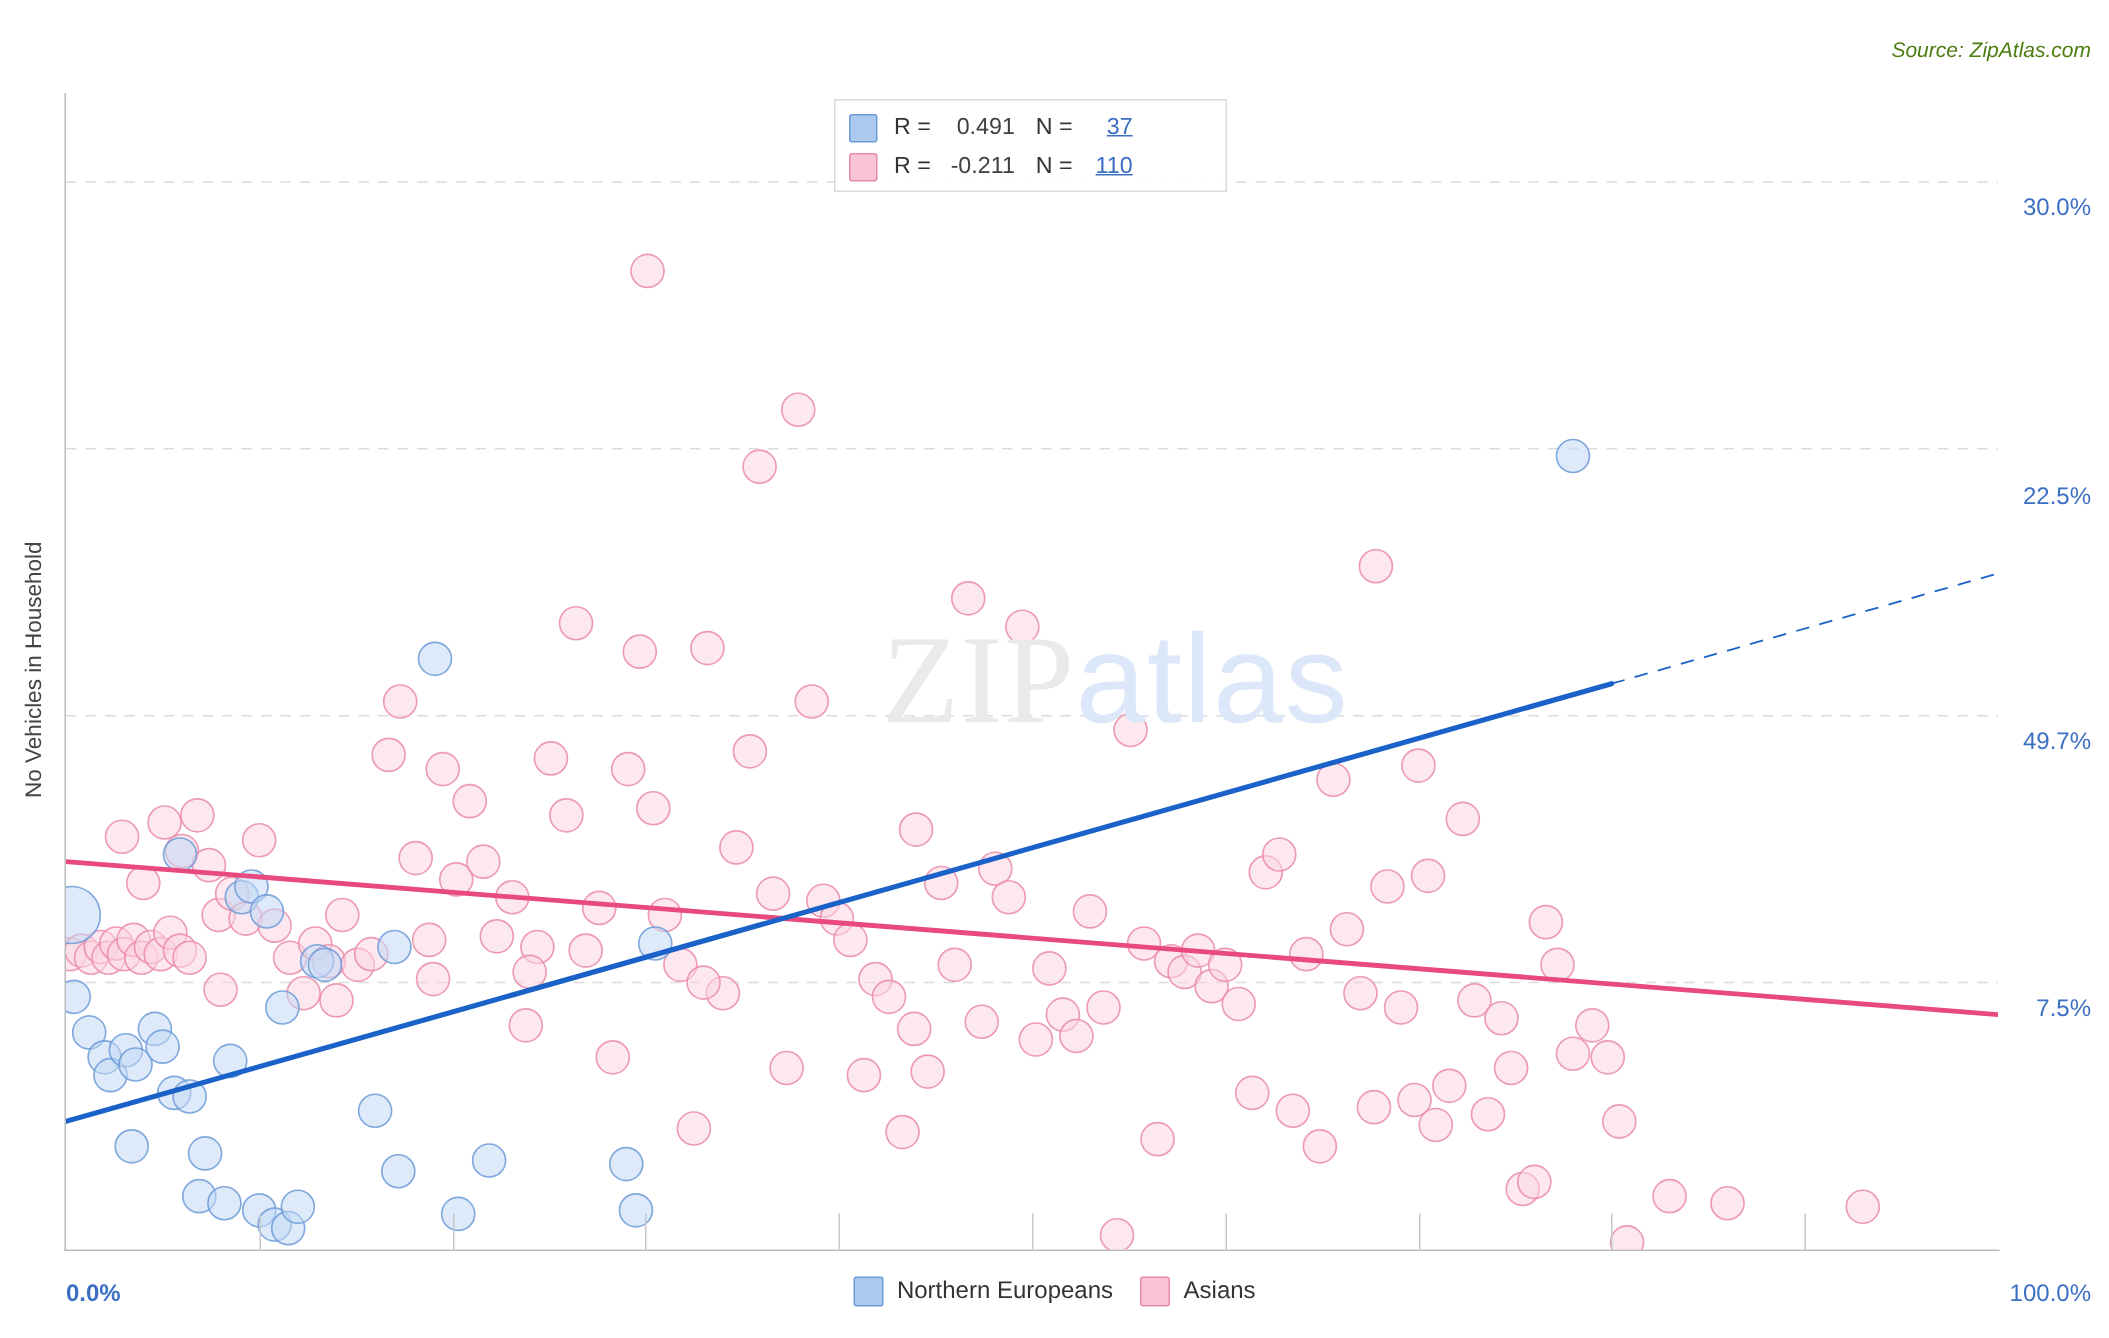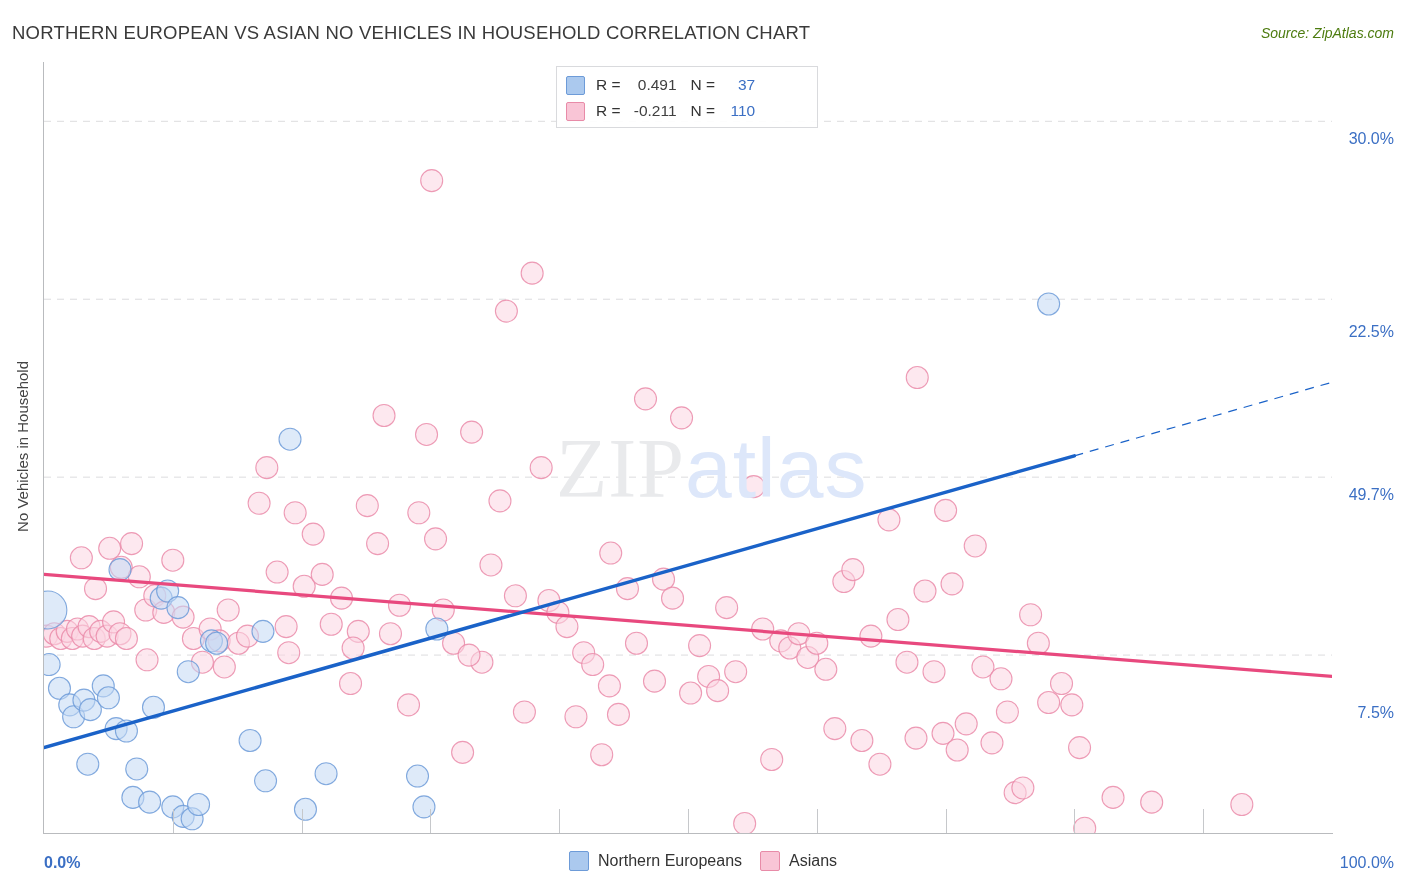--- a/index.html
+++ b/index.html
@@ -118,20 +118,21 @@
     color: #404040;
     width: 56px;
     text-align: right;
     margin-right: 14px;
   }
   .lbl-n { color: #333; margin-right: 4px; }
   .val-n {
     color: #3b6fc4;
     width: 36px;
     text-align: right;
+    text-decoration: underline;
   }
   
   .series-legend {
     position: absolute;
     left: 0; right: 0;
     top: 851px;
     display: flex;
     justify-content: center;
     align-items: flex-end;
     gap: 18px;
@@ -143,43 +144,41 @@
     gap: 9px;
     font-size: 16px;
     color: #333;
     white-space: nowrap;
     pointer-events: auto;
   }
   .series-item .swatch { width: 18px; height: 18px; margin-right: 0; }
   
   .watermark {
     position: absolute;
-    left: 556px; top: 404px;
+    left: 588px; top: 404px;
     font-size: 84px;
     letter-spacing: 1px;
     user-select: none;
     pointer-events: none;
     white-space: nowrap;
-    margin-top: 16px;
   }
   .wm-zip {
     font-family: "Liberation Serif", serif;
     color: #e9eaec;
   }
   .wm-atlas {
     font-family: "Liberation Sans", sans-serif;
     color: #dde7fa;
   }
 </style>
 </head>
 <body>
 
 <div id="chart-root">
 
-  <div class="chart-title">NORTHERN EUROPEAN VS ASIAN NO VEHICLES IN HOUSEHOLD CORRELATION CHART</div>
   <div class="source-note">Source: ZipAtlas.com</div>
 
   <div class="y-axis-title">
     <span>No Vehicles in Household</span>
   </div>
 
   <div class="axis-left"></div>
   <div class="axis-bottom"></div>
 
   <div id="plot">
@@ -375,21 +374,21 @@
   </div>
 
   <div class="watermark">
     <span class="wm-zip">ZIP</span><span class="wm-atlas">atlas</span>
   </div>
 
   <div id="y-tick-labels">
       <div class="y-tick-label" style="top: 130.308px;">30.0%</div>
       <div class="y-tick-label" style="top: 323px;">22.5%</div>
       <div class="y-tick-label" style="top: 486.154px;">49.7%</div>
-      <div class="y-tick-label" style="top: 664.077px; margin-top: 40px;">7.5%</div>
+      <div class="y-tick-label" style="top: 664.077px;">7.5%</div>
     </div>
   <div id="x-ticks-layer">
       <div style="position: absolute; left: 172.8px; top: 809px; width: 1px; height: 24px; background: rgb(198, 200, 203);"></div>
       <div style="position: absolute; left: 301.6px; top: 809px; width: 1px; height: 24px; background: rgb(198, 200, 203);"></div>
       <div style="position: absolute; left: 430.4px; top: 809px; width: 1px; height: 24px; background: rgb(198, 200, 203);"></div>
       <div style="position: absolute; left: 559.2px; top: 809px; width: 1px; height: 24px; background: rgb(198, 200, 203);"></div>
       <div style="position: absolute; left: 688px; top: 809px; width: 1px; height: 24px; background: rgb(198, 200, 203);"></div>
       <div style="position: absolute; left: 816.8px; top: 809px; width: 1px; height: 24px; background: rgb(198, 200, 203);"></div>
       <div style="position: absolute; left: 945.6px; top: 809px; width: 1px; height: 24px; background: rgb(198, 200, 203);"></div>
       <div style="position: absolute; left: 1074.4px; top: 809px; width: 1px; height: 24px; background: rgb(198, 200, 203);"></div>

